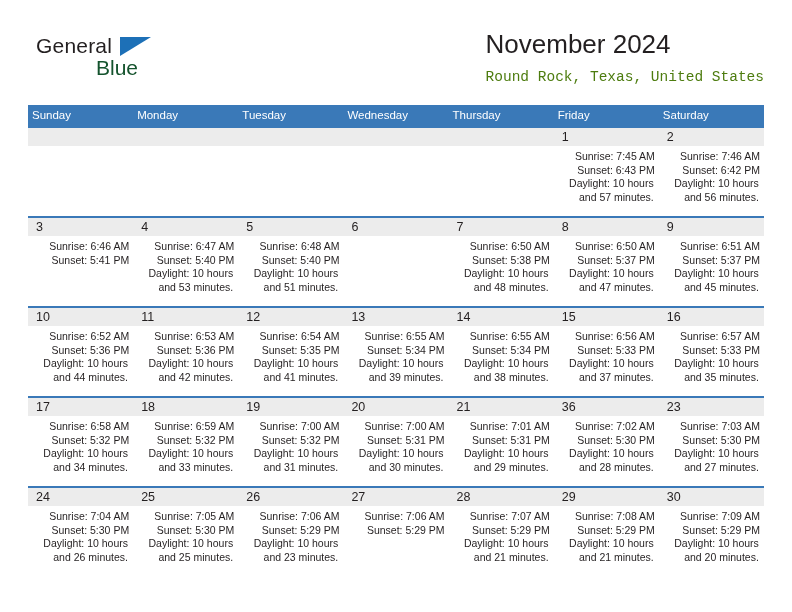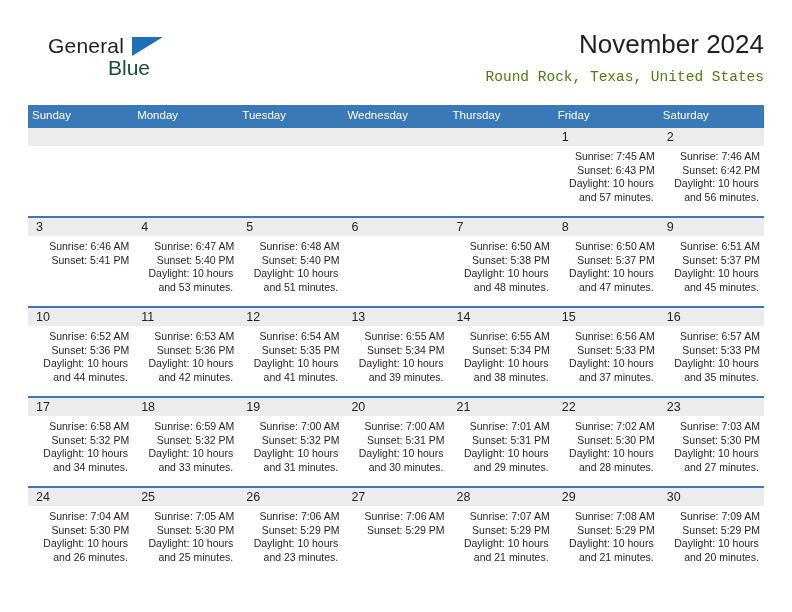--- a/index.html
+++ b/index.html
@@ -24,21 +24,21 @@
   
   .top {
     position: absolute;
     left: 28px;
     top: 28px;
     right: 28px;
     height: 68px;
   }
   .logo {
     position: absolute;
-    left: 20px;
+    left: 8px;
     top: 6px;
     width: 140px;
     height: 54px;
   }
   .logo-general {
     position: absolute;
     left: 0;
     top: 0;
     font-size: 21px;
     letter-spacing: 0.2px;
@@ -60,21 +60,20 @@
     top: 22px;
     font-size: 21px;
     color: #14532d;
     font-family: "Liberation Sans", sans-serif;
   }
 
   .title-block {
     position: absolute;
     right: 0;
     top: 0;
-    text-align: right;
   }
   .cal-title {
     font-size: 26px;
     color: #231f20;
     line-height: 32px;
     white-space: nowrap;
   }
   .cal-subtitle {
     font-size: 14.5px;
     color: #4d7c0f;
@@ -382,21 +381,21 @@
         </div>
         <div class="cell">
           <div class="daynum">21</div>
           <div class="details">
             <div>Sunrise: 7:01 AM</div>
             <div>Sunset: 5:31 PM</div>
             <div class="daylight">Daylight: 10 hours and 29 minutes.</div>
           </div>
         </div>
         <div class="cell">
-          <div class="daynum">22</div>
+          <div class="daynum">36</div>
           <div class="details">
             <div>Sunrise: 7:02 AM</div>
             <div>Sunset: 5:30 PM</div>
             <div class="daylight">Daylight: 10 hours and 28 minutes.</div>
           </div>
         </div>
         <div class="cell">
           <div class="daynum">23</div>
           <div class="details">
             <div>Sunrise: 7:03 AM</div>

